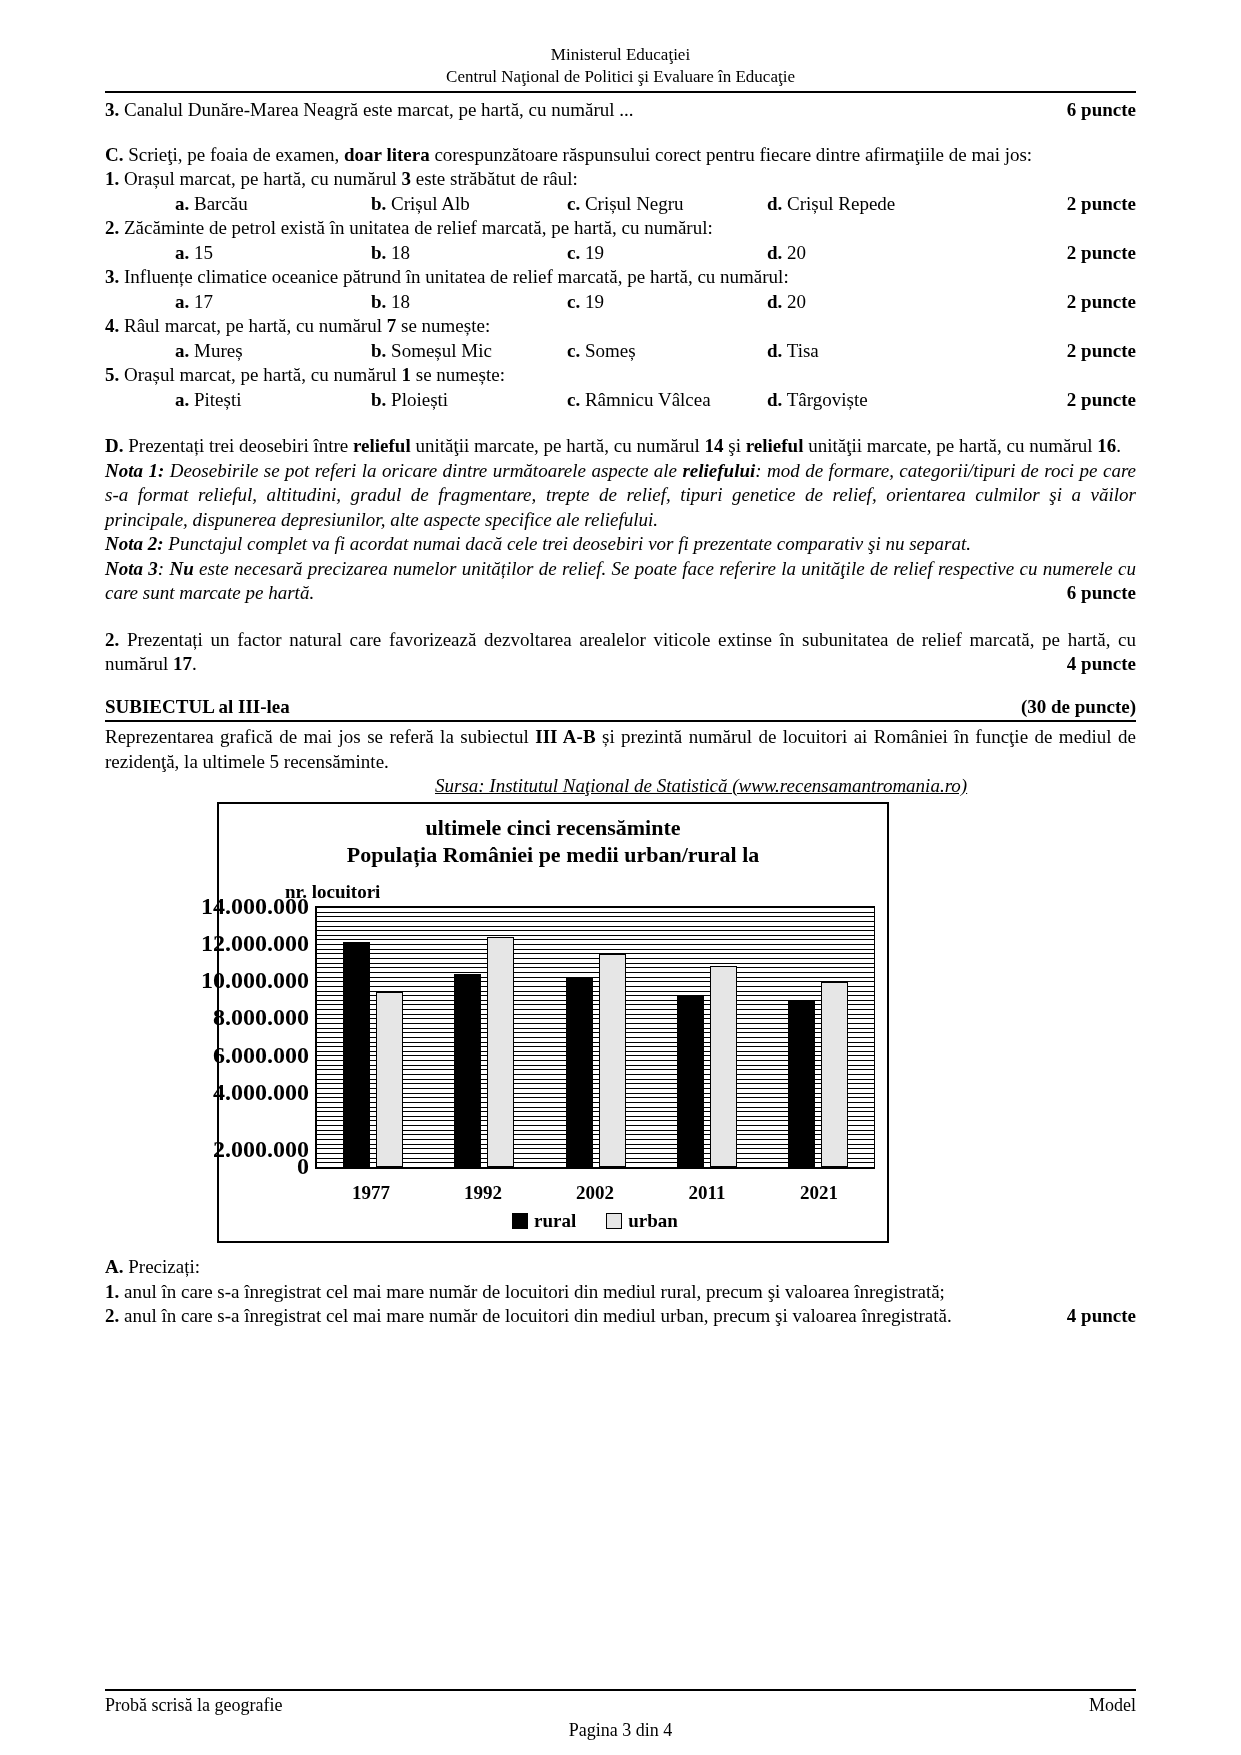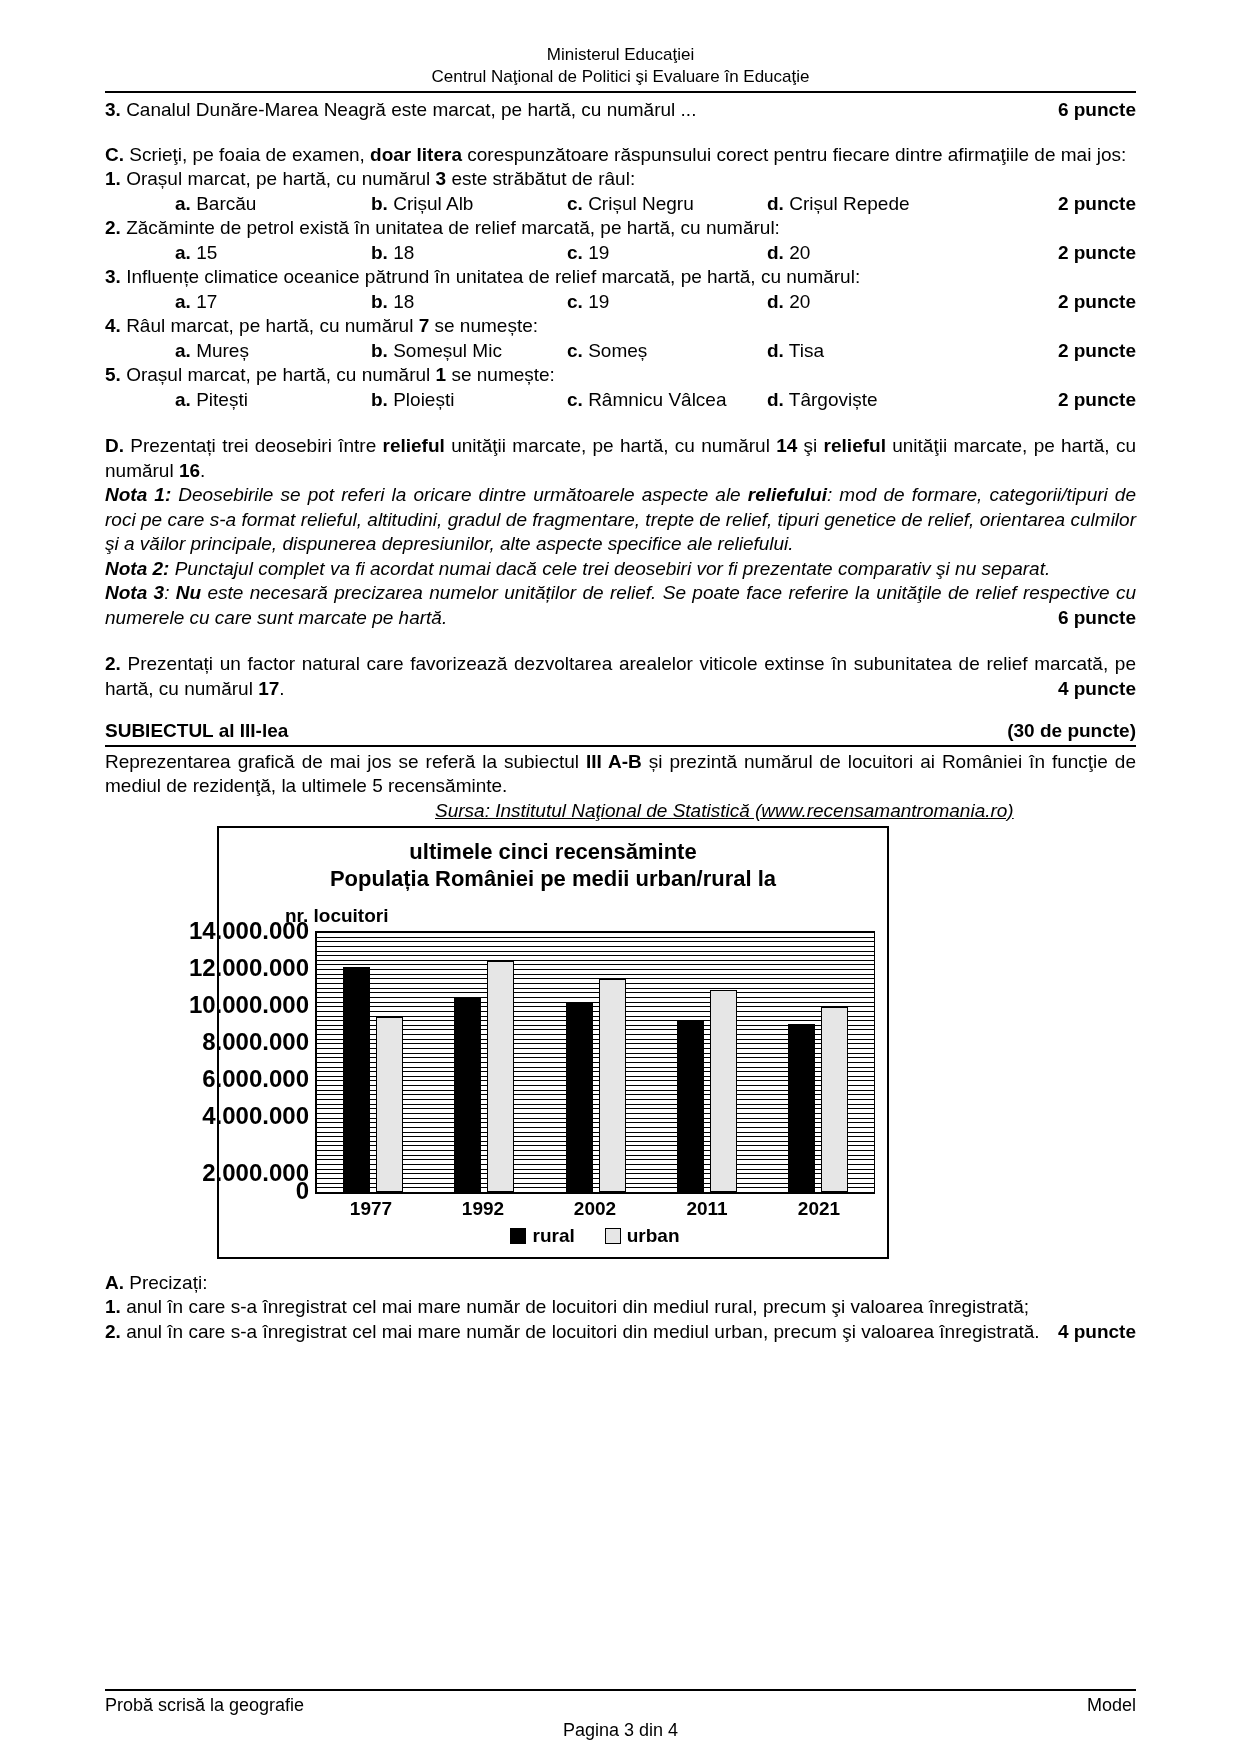--- a/index.html
+++ b/index.html
@@ -1,19 +1,19 @@
 <!DOCTYPE html>
 <html lang="ro"><head>
 <meta charset="utf-8">
 <title>Pagina examen geografie</title>
 <style>
   html,body{margin:0;padding:0}
   body{background:#ffffff}
   .page{position:relative;width:1241px;height:1755px;background:#fff;color:#000;
-    font-family:Liberation Sans, sans-serif;font-size:19px;line-height:24.5px;
+    font-family:Liberation Serif, serif;font-size:19px;line-height:24.5px;
     padding:44px 105px 0 105px;box-sizing:border-box;overflow:hidden}
   .b{font-weight:700}
   .i{font-style:italic}
   .doc-header{text-align:center;font-size:17px;line-height:22px;border-bottom:2px solid #000;
     padding-bottom:3px;margin-bottom:5px}
   .para{position:relative;margin:0}
   .just{text-align:justify}
   .points{position:absolute;right:0;bottom:0;font-weight:700}
   .mt-12{margin-top:12px}.mt-18{margin-top:18px}.mt-20{margin-top:20px}.mt-22{margin-top:22px}
   .opts{display:grid;grid-template-columns:196px 196px 200px 1fr auto;margin-left:70px}
@@ -30,21 +30,21 @@
   .chart-main{display:flex;margin-top:2px}
   .yticks{position:relative;width:96px;flex:0 0 96px;height:260px;align-self:flex-start}
   .ytick{position:absolute;right:6px;transform:translateY(-50%);font-weight:700;font-size:24px;white-space:nowrap}
   .plot-col{flex:1;margin-right:12px}
   .plot{position:relative;height:260px;border:1px solid #000;border-left:2px solid #000;border-bottom:2px solid #000;
     box-sizing:content-box;
     background:repeating-linear-gradient(to bottom,#000 0px,#000 1px,#fff 1px,#fff 4.64px);
     display:flex;align-items:stretch}
   .bar-group{flex:1;display:flex;align-items:flex-end;justify-content:center;gap:6px}
   .bar{width:27px;border:1px solid #000;box-sizing:border-box}
-  .xlabels{display:flex;font-weight:700;margin-top:3px}
+  .xlabels{display:flex;font-weight:700;margin-top:12px}
   .xlabel{flex:1;text-align:center}
   .legend{display:flex;justify-content:center;gap:30px;margin-top:3px;font-weight:700}
   .legend-item{display:flex;align-items:center;gap:6px}
   .swatch{width:14px;height:14px;border:1px solid #000;display:inline-block}
 
   
   .page-footer{position:absolute;left:105px;right:105px;bottom:14px;border-top:2px solid #000;
     padding-top:3px;font-size:18px;line-height:22px}
   .footer-row{display:flex;justify-content:space-between}
   .footer-center{text-align:center;margin-top:3px}

